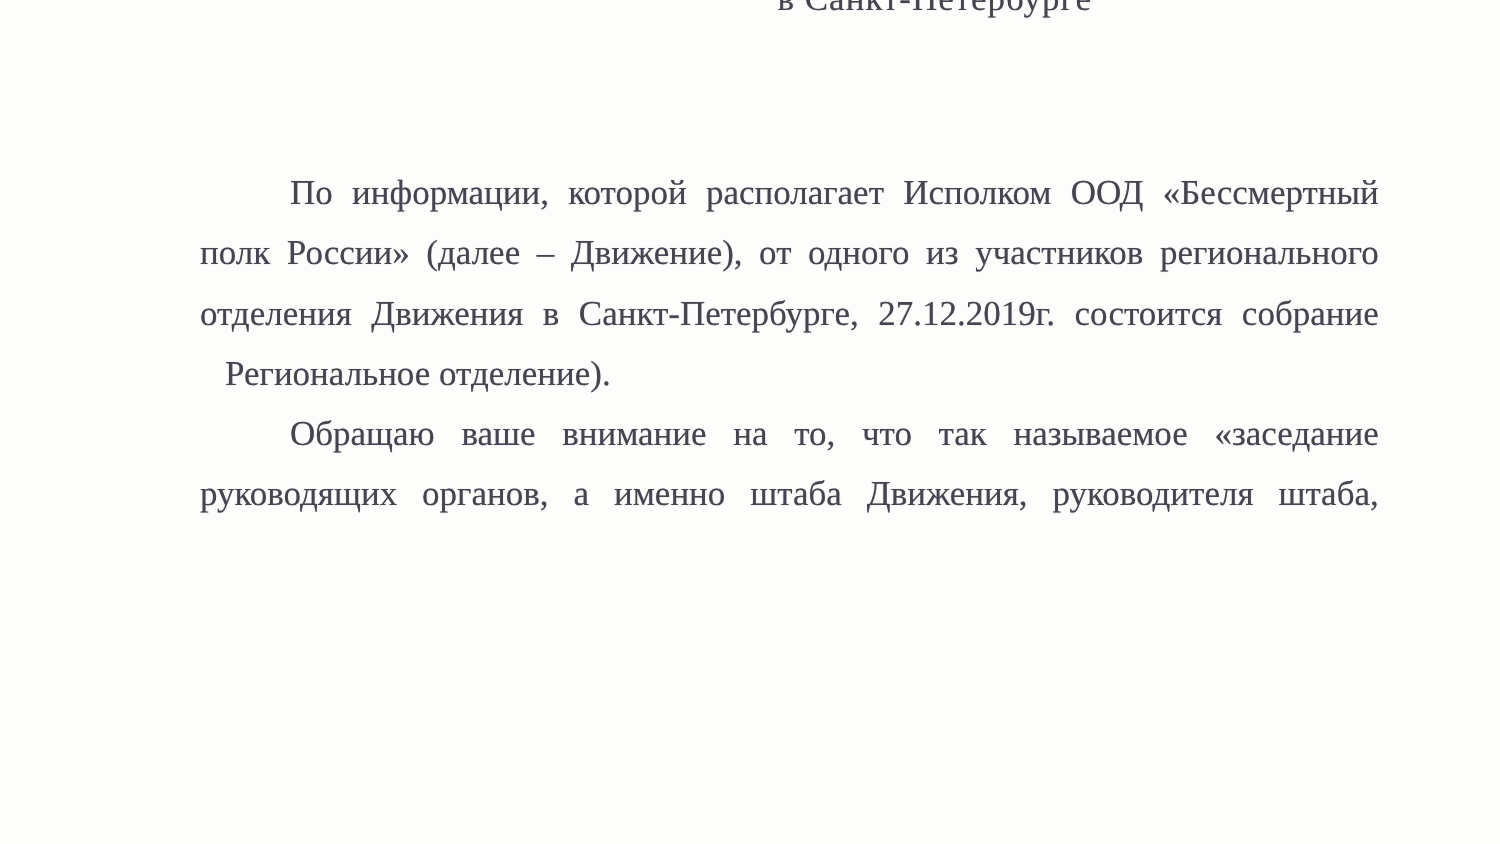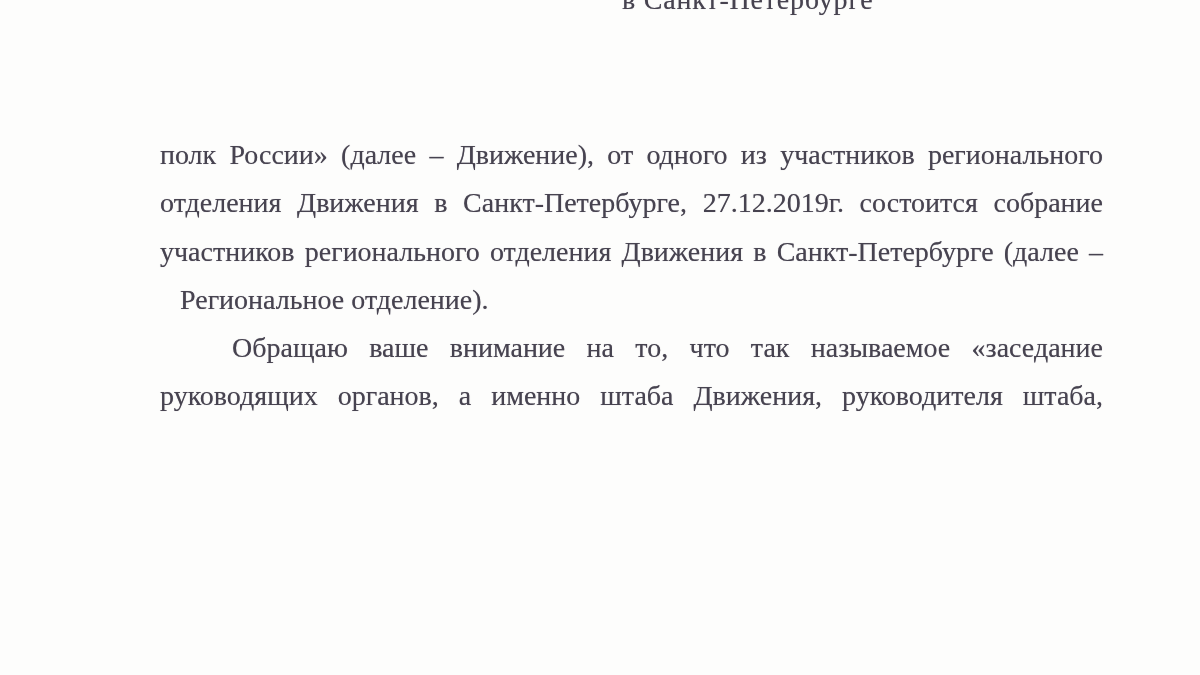--- a/index.html
+++ b/index.html
@@ -48,23 +48,23 @@
 </head>
 <body>
 
 <div class="page">
 
   <div class="clipped-heading">в Санкт-Петербурге</div>
 
   <div class="text-block">
 
     <div class="paragraph">
+      <div class="line indent">По информации, которой располагает Исполком ООД «Бессмертный</div>
       <div class="line">полк России» (далее – Движение), от одного из участников регионального</div>
       <div class="line">отделения Движения в Санкт-Петербурге, 27.12.2019г. состоится собрание</div>
-      <div class="line">участников регионального отделения Движения в Санкт-Петербурге (далее –</div>
       <div class="line last">Региональное отделение).</div>
     </div>
 
     <div class="paragraph">
       <div class="line indent">Обращаю ваше внимание на то, что так называемое «заседание</div>
       <div class="line">руководящих органов, а именно штаба Движения, руководителя штаба,</div>
     </div>
 
   </div>
 

